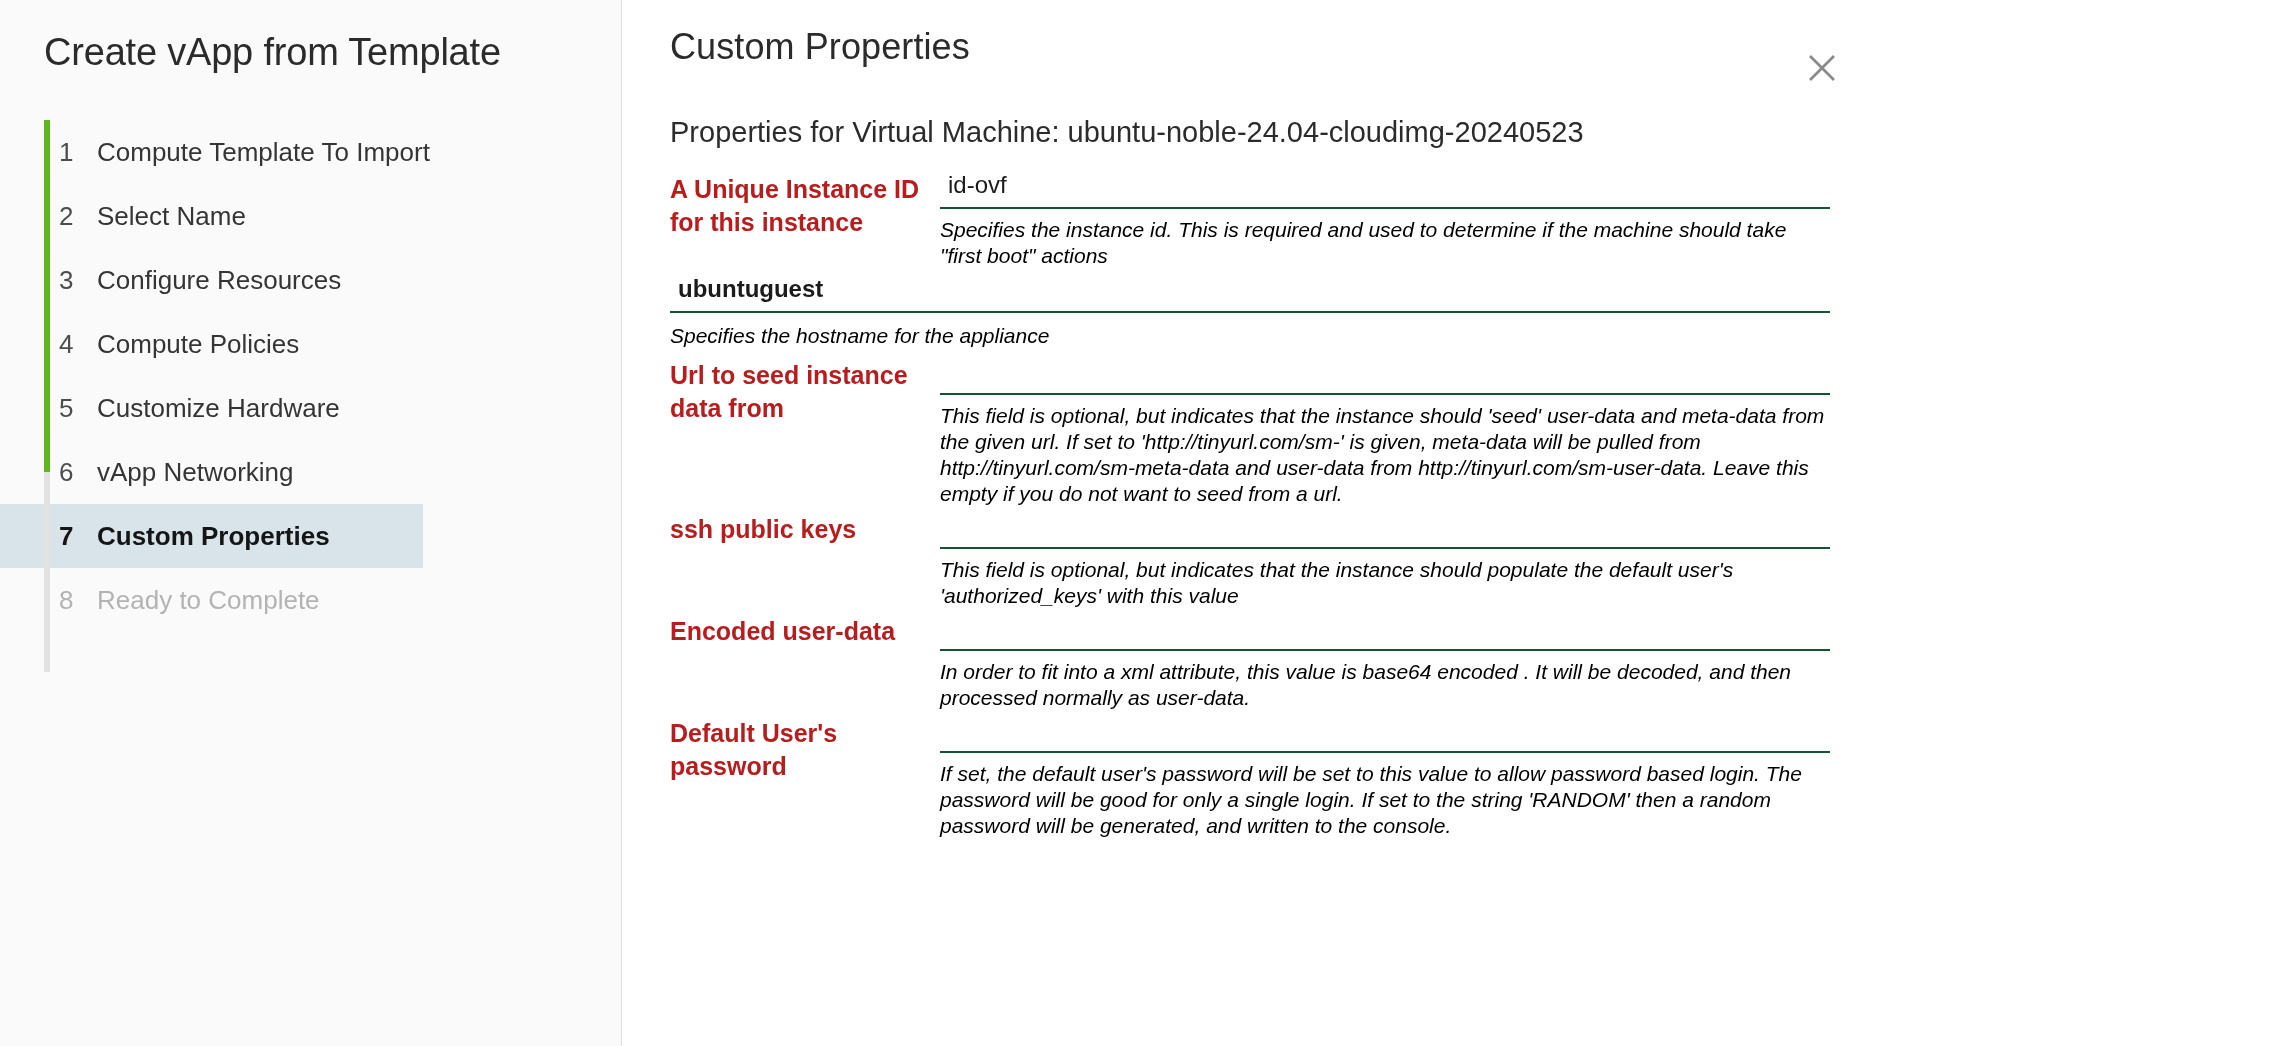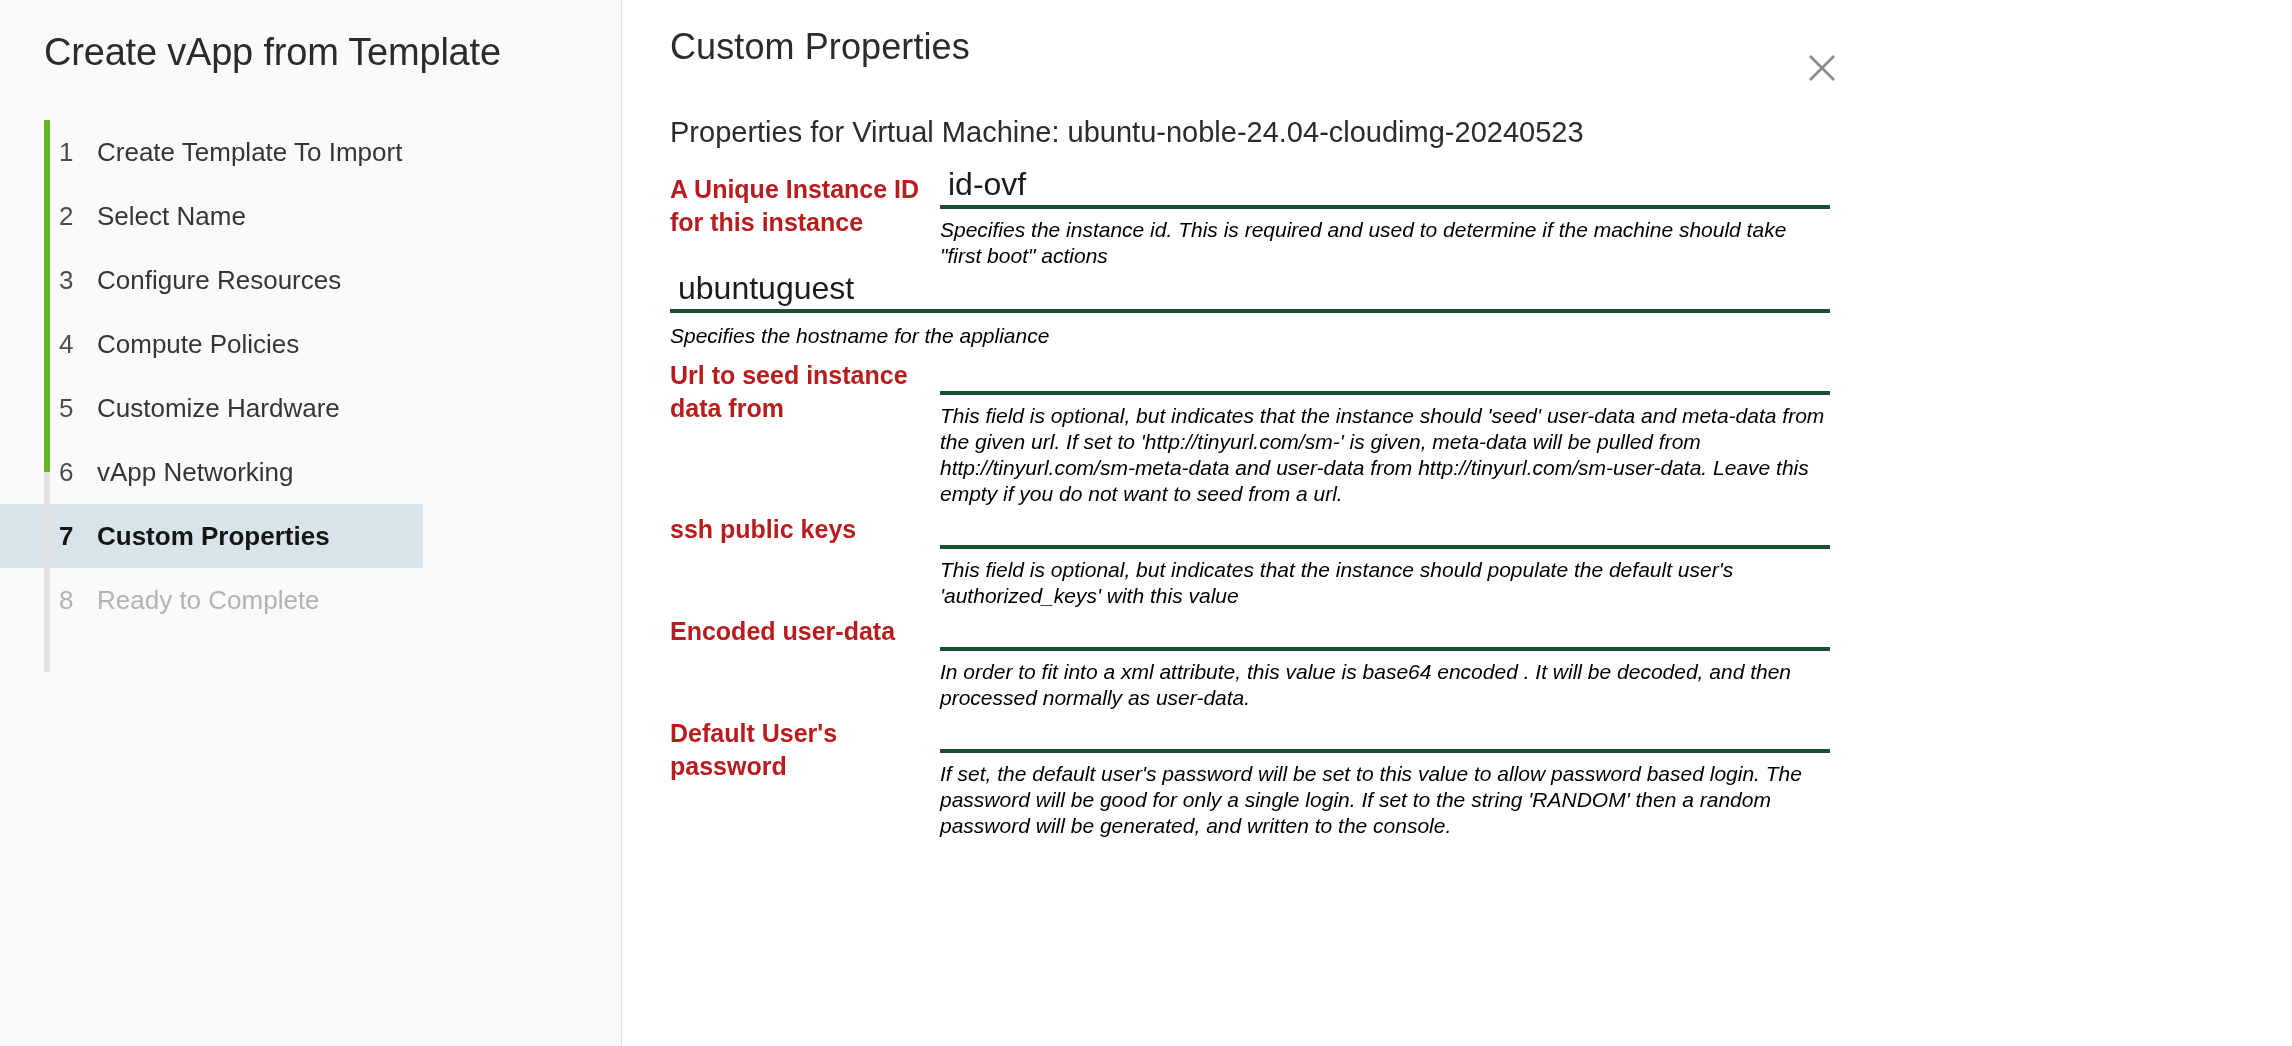--- a/index.html
+++ b/index.html
@@ -122,59 +122,59 @@
   }
   .fr {
     flex: 1 1 auto;
     min-width: 0;
     padding-left: 0;
   }
   .fld {
     display: block;
     width: 100%;
     border: none;
-    border-bottom: 4px solid #14532d;
+    border-bottom: 2px solid #14532d;
     background: transparent;
     font-family: "Liberation Sans", sans-serif;
-    font-size: 32px;
+    font-size: 24px;
     color: #1b1b1b;
     padding: 2px 0 6px 8px;
     height: 42px;
     outline: none;
   }
   .help {
     font-size: 21px;
     line-height: 26px;
     color: #000000;
     padding-top: 8px;
     font-style: italic;
   }
   
   .frow-full { display: block; margin-top: 2px; }
-  .frow-full .fld { width: 1160px; }
+  .frow-full .fld { width: 1160px; font-weight: bold; }
   .frow-full .help { padding-top: 10px; }
 
   .sp-a { margin-top: 4px; }
   .sp-b { margin-top: 0; }
 </style>
 </head>
 <body>
 
 <div class="wizard">
 
   <aside class="sidebar">
     <h1 class="wizard-title">Create vApp from Template</h1>
 
     <nav class="steps">
       <div class="progress-track"></div>
       <div class="progress-fill"></div>
 
       <div class="step">
         <span class="num">1</span>
-        <span class="label">Create Template To Import</span>
+        <span class="label">Compute Template To Import</span>
       </div>
       <div class="step">
         <span class="num">2</span>
         <span class="label">Select Name</span>
       </div>
       <div class="step">
         <span class="num">3</span>
         <span class="label">Configure Resources</span>
       </div>
       <div class="step">

